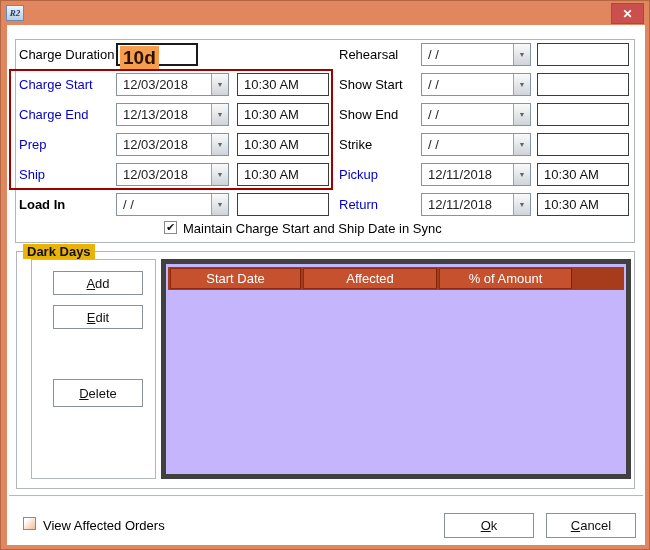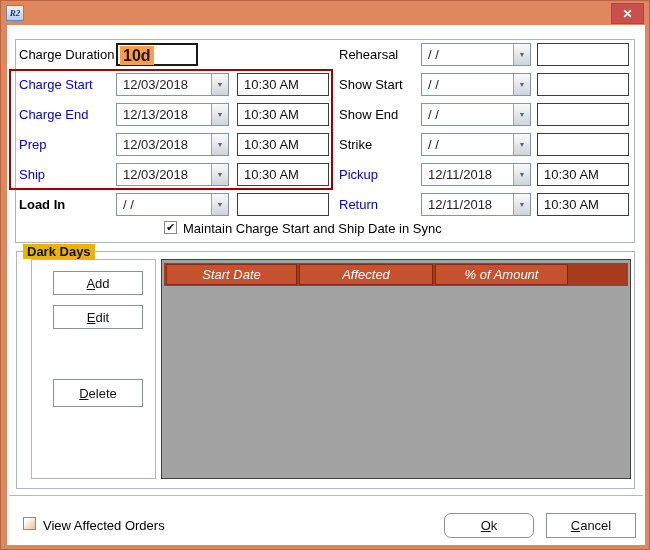--- a/index.html
+++ b/index.html
@@ -36,21 +36,21 @@
   }
   .timebox {
     position: absolute; height: 23px; background: #fff; border: 1px solid #3c3c3c;
     font-size: 13px; color: #111; padding: 3px 0 0 6px; white-space: nowrap;
   }
   .duration-box {
     position: absolute; left: 115px; top: 42px; width: 82px; height: 23px;
     background: #fff; border: 2px solid #1a1a1a; padding: 2px 0 0 2px;
   }
   .duration-box .sel {
-    background: #f59e4e; font-weight: bold; font-size: 16px; color: #2b1200; padding: 1px 3px;
+    background: #f59e4e; font-weight: bold; font-size: 19px; color: #2b1200; padding: 1px 3px;
   }
   .red-box {
     position: absolute; left: 8px; top: 68px; width: 324px; height: 121px;
     border: 2px solid #a00000; pointer-events: none; z-index: 5;
   }
   .checkbox {
     position: absolute; width: 13px; height: 13px; background: #fff;
     border: 1px solid #8a8a8a; font-size: 11px; line-height: 11px; text-align: center; color: #111;
     cursor: pointer;
   }
@@ -59,21 +59,21 @@
   .groupbox-title {
     position: absolute; background: #eab308; padding: 0 4px; font-size: 13px; font-weight: bold; color: #111;
     z-index: 3;
   }
   .btn {
     position: absolute; background: #fff; border: 1px solid #8a9298;
     font-size: 13px; color: #111; display: flex; align-items: center; justify-content: center;
     cursor: pointer; font-family: "Liberation Sans", sans-serif;
   }
   .btn .u { text-decoration: underline; }
-  .table { position: absolute; border: 1px solid #404040; background: #a3a3a3; font-style: italic; }
+  .table { position: absolute; border: 5px solid #404040; background: #c4b5fd; }
   .thead {
     position: absolute; left: 2px; right: 2px; top: 3px; height: 23px;
     background: #a63c1c; display: flex; align-items: stretch;
   }
   .th {
     background: #c5512f; border: 1px solid #8f2a10; border-right-color: #7e2409;
     color: #fff; font-size: 13px; display: flex; align-items: center; justify-content: center;
     margin: 1px 0 1px 2px;
   }
   .separator { position: absolute; left: 8px; width: 634px; height: 2px; border-top: 1px solid #b8b8b8; border-bottom: 1px solid #fdfdfd; }
@@ -195,20 +195,20 @@
     <div class="thead">
       <div class="th" style="width:131px;">Start Date</div>
       <div class="th" style="width:134px;">Affected</div>
       <div class="th" style="width:133px;">% of Amount</div>
     </div>
   </div>
 
   <div class="separator" style="top:494px;"></div>
   <div class="checkbox peach" style="left:22px; top:516px;"></div>
   <span class="lbl" style="left:42px; top:517px;">View Affected Orders</span>
-  <button class="btn" style="left:443px; top:512px; width:90px; height:25px;border-radius:7px;">
+  <button class="btn" style="left:443px; top:512px; width:90px; height:25px;">
       <span><span class="u">O</span><span>k</span></span>
     </button>
   <button class="btn" style="left:545px; top:512px; width:90px; height:25px;">
       <span><span class="u">C</span><span>ancel</span></span>
     </button>
 
 </div>
 
 </body></html>

